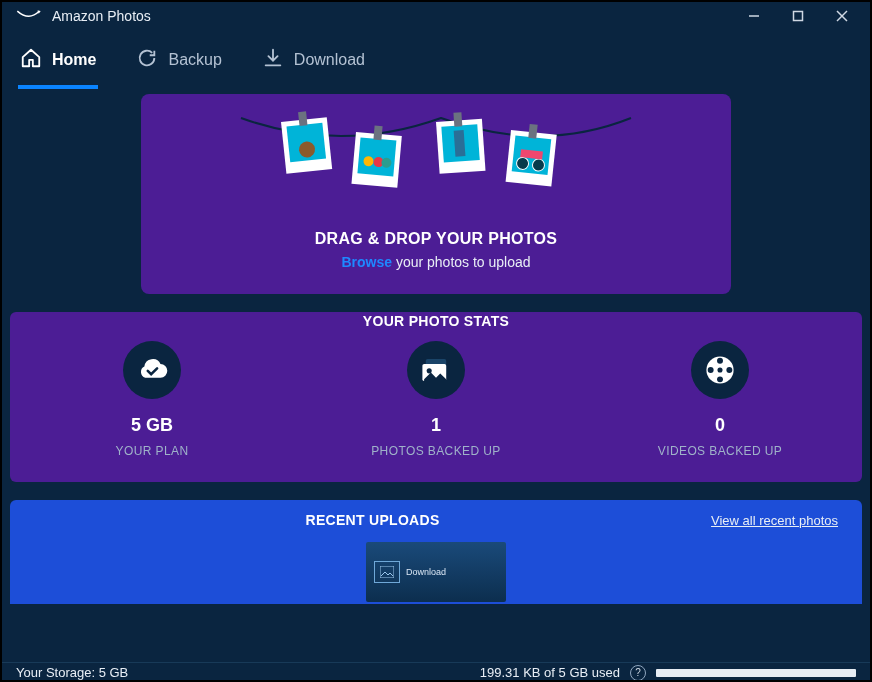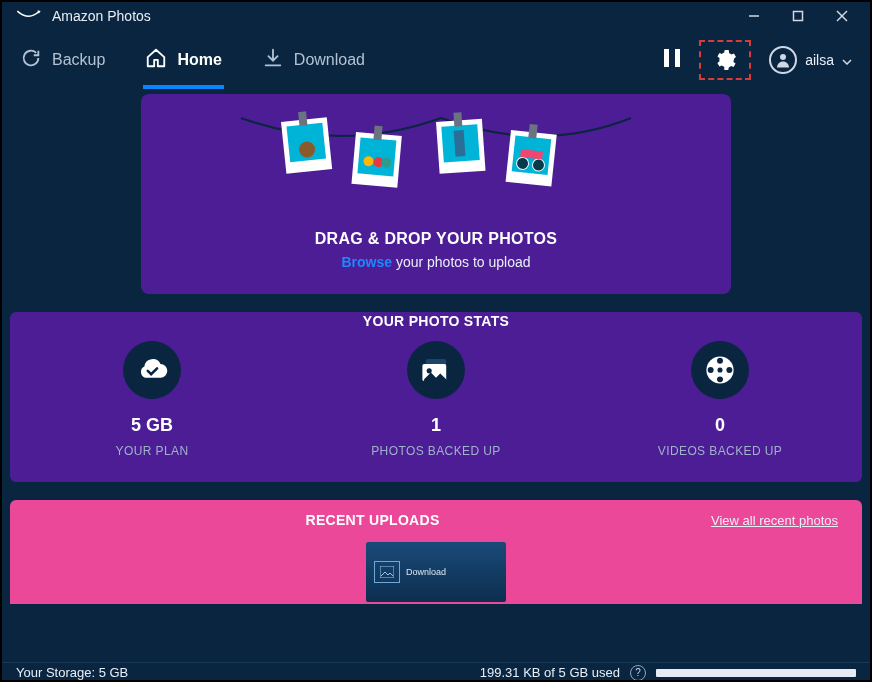--- a/index.html
+++ b/index.html
@@ -29,21 +29,21 @@
 .drop-sub { font-size: 14px; color: #e8eef5; }
 .browse-link { color: #1e88ff; font-weight: 600; }
 .stats-panel { margin-top: 18px; background: #4c1d95; border-radius: 6px; padding: 1px 0 24px 0; }
 .stats-title { text-align: center; font-weight: 700; font-size: 14px; letter-spacing: 0.3px; margin-bottom: 12px; }
 .stats-row { display: flex; }
 .stat { flex: 1; display: flex; flex-direction: column; align-items: center; gap: 8px; }
 .stat-icon-circ { width: 58px; height: 58px; border-radius: 50%; background: #0a2540; display: flex; align-items: center; justify-content: center; margin-bottom: 8px; }
 .stat-icon-circ svg { width: 34px; height: 34px; }
 .stat-val { font-weight: 700; font-size: 18px; }
 .stat-lbl { font-size: 12px; color: #9fb2c9; letter-spacing: 0.4px; }
-.recent-panel { margin-top: 18px; background: #ec4899; border-radius: 6px 6px 0 0; padding: 12px 24px 0 24px; height: 104px; overflow: hidden; position: relative; }
+.recent-panel { margin-top: 18px; background: #1d4ed8; border-radius: 6px 6px 0 0; padding: 12px 24px 0 24px; height: 104px; overflow: hidden; position: relative; }
 .recent-header { display: flex; align-items: center; }
 .recent-title { font-weight: 700; font-size: 14px; letter-spacing: 0.3px; margin: 0 auto; }
 .recent-link { font-size: 13px; color: #e8eef5; text-decoration: underline; cursor: pointer; }
 .recent-thumb { margin: 14px auto 0 auto; width: 140px; height: 60px; background: linear-gradient(180deg,#1a4a7a 0,#0c2e4e 100%); border-radius: 2px; display:flex; align-items:center; padding-left:8px; }
 .recent-thumb .ic { width: 26px; height: 22px; border: 1px solid #6fa8d8; display:flex; align-items:center; justify-content:center; }
 .recent-thumb .ic svg { width: 14px; height: 12px; }
 .recent-thumb .tx { font-size: 9px; margin-left: 6px; color: #d9e6f4; }
 .statusbar { position: absolute; bottom: 0; left: 0; right: 0; height: 20px; background: #0a2540; border-top: 1px solid #183a58; display: flex; align-items: center; padding: 0 16px; font-size: 13px; color: #e8eef5; }
 .statusbar .sb-right { margin-left: auto; display: flex; align-items: center; gap: 10px; }
 .statusbar .qmark { width: 16px; height: 16px; border: 1px solid #8fa6bf; border-radius: 50%; display: flex; align-items: center; justify-content: center; font-size: 10px; color: #cfd8e3; }
@@ -77,61 +77,38 @@
     <div class="wc">
         <svg viewBox="0 0 12 12" width="12" height="12">
           <line x1="1" y1="1" x2="11" y2="11" stroke="#cfd8e3" stroke-width="1.5"></line>
           <line x1="11" y1="1" x2="1" y2="11" stroke="#cfd8e3" stroke-width="1.5"></line>
         </svg>
       </div>
   </div>
 </div>
 
 <div class="navbar">
+  <div class="tab active">
+    <span><svg viewBox="0 0 24 24">
+          <path d="M3 11 L12 3 L21 11 V21 H14 V14 H10 V21 H3 Z" fill="none" stroke="#fff" stroke-width="2" stroke-linejoin="round"></path>
+        </svg></span>
+    <span>Home</span>
+  </div>
   <div class="tab">
     <span><svg viewBox="0 0 24 24">
           <path d="M20 12a8 8 0 1 1-2.34-5.66" fill="none" stroke="#b4c2d3" stroke-width="2"></path>
           <path d="M20 4v5h-5" fill="none" stroke="#b4c2d3" stroke-width="2"></path>
         </svg></span>
     <span>Backup</span>
   </div>
-  <div class="tab active">
-    <span><svg viewBox="0 0 24 24">
-          <path d="M3 11 L12 3 L21 11 V21 H14 V14 H10 V21 H3 Z" fill="none" stroke="#fff" stroke-width="2" stroke-linejoin="round"></path>
-        </svg></span>
-    <span>Home</span>
-  </div>
   <div class="tab">
     <span><svg viewBox="0 0 24 24">
           <path d="M12 3v12M7 10l5 5 5-5M4 20h16" fill="none" stroke="#b4c2d3" stroke-width="2" stroke-linecap="round"></path>
         </svg></span>
     <span>Download</span>
-  </div>
-  <div class="nav-right">
-    <span class="pause-icon"><svg viewBox="0 0 18 20">
-          <rect x="1" y="1" width="5" height="18" fill="#fff"></rect>
-          <rect x="12" y="1" width="5" height="18" fill="#fff"></rect>
-        </svg></span>
-    <span class="settings-wrap">
-      <span><svg viewBox="0 0 24 24">
-            <path d="M12 8a4 4 0 1 0 0 8 4 4 0 0 0 0-8zm9 4a7.9 7.9 0 0 0-.12-1.35l2.1-1.64-2-3.46-2.47 1a8 8 0 0 0-2.34-1.35L15.7 2h-4l-.47 2.6a8 8 0 0 0-2.34 1.35l-2.47-1-2 3.46 2.1 1.64A8 8 0 0 0 6.4 12c0 .46.04.91.12 1.35l-2.1 1.64 2 3.46 2.47-1c.7.57 1.49 1.03 2.34 1.35L11.3 22h4l.47-2.6a8 8 0 0 0 2.34-1.35l2.47 1 2-3.46-2.1-1.64c.08-.44.12-.89.12-1.35z" fill="#fff"></path>
-          </svg></span>
-    </span>
-    <div class="avatar-block">
-      <span class="avatar">
-          <svg viewBox="0 0 24 24">
-            <circle cx="12" cy="8" r="4" fill="#cfd8e3"></circle>
-            <path d="M4 22c0-4.4 3.6-8 8-8s8 3.6 8 8" fill="#cfd8e3"></path>
-          </svg>
-        </span>
-      <span>ailsa</span>
-      <span><svg width="10" height="6" viewBox="0 0 10 6">
-            <path d="M1 1l4 4 4-4" stroke="#cfd8e3" stroke-width="1.5" fill="none"></path>
-          </svg></span>
-    </div>
   </div>
 </div>
 
 <div class="main">
   <div class="dropbox">
     <div class="photos-hang">
       <svg viewBox="0 0 590 110">
         <path d="M100 14 Q200 50 300 14 Q400 50 490 14" stroke="#0a2540" stroke-width="2" fill="none"></path>
         <g transform="translate(140,18) rotate(-6)">
             <rect width="46" height="52" fill="#fff"></rect>

